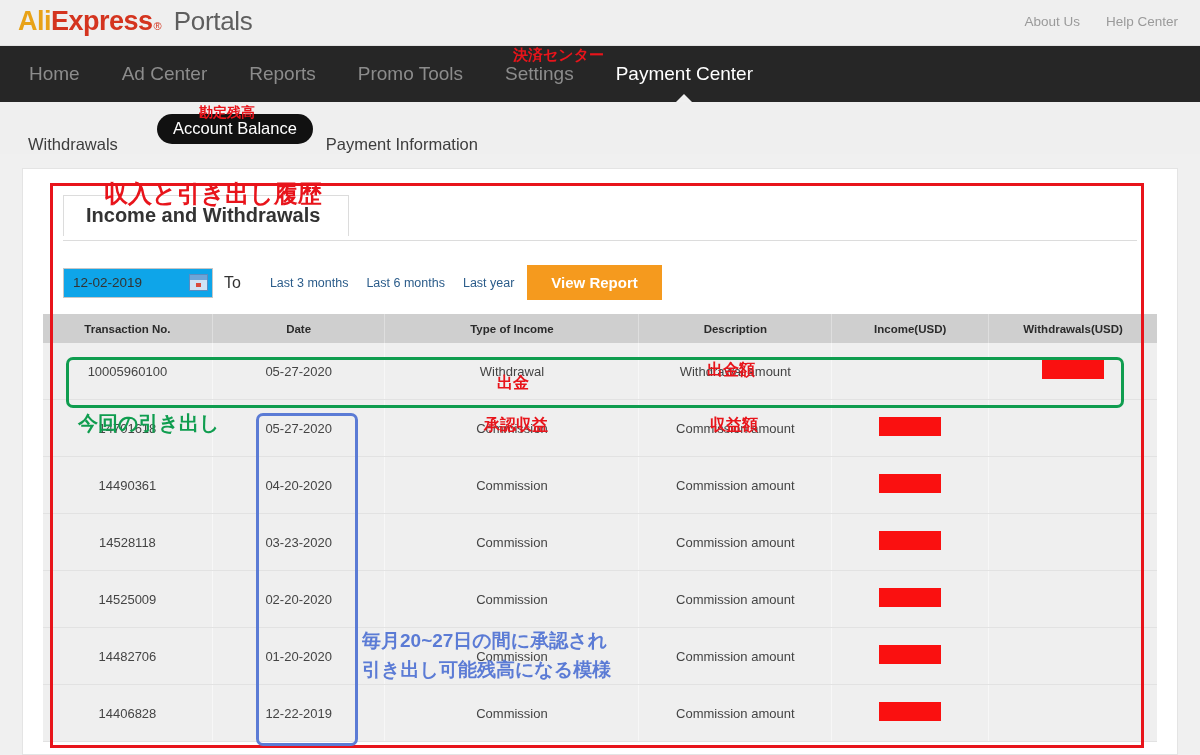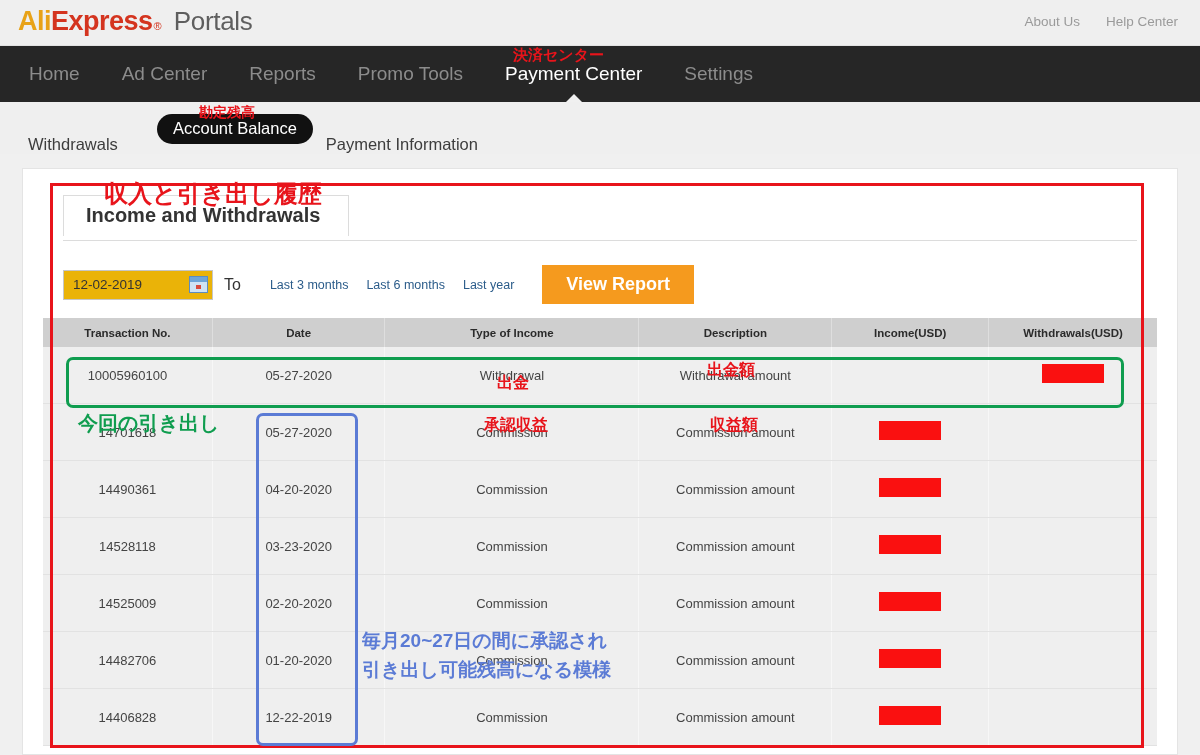--- a/index.html
+++ b/index.html
@@ -78,21 +78,21 @@
     z-index: 2;
   }
 
   
   .filterrow {
     display: flex; align-items: center;
     margin: 24px 0 0 20px;
   }
   .dateinput {
     width: 150px; height: 30px;
-    border: 1px solid #c6c6c6; background: #eab308;
+    border: 1px solid #c6c6c6; background: #0ea5e9;
     display: flex; align-items: center;
     padding: 0 4px 0 9px;
     font-size: 13.5px; color: #333;
   }
   .dateinput span.val { flex: 1; }
   .cal-icon {
     width: 19px; height: 17px; border: 1px solid #5b8cc0;
     background: #cfe3f5; position: relative; flex: none;
   }
   .cal-icon::before {
@@ -100,23 +100,23 @@
     background: #6ea5d8;
   }
   .cal-icon::after {
     content: ""; position: absolute; left: 6px; top: 8px;
     width: 5px; height: 4px; background: #d94b3d;
   }
   .to-label { font-size: 16px; color: #333; margin: 0 11px; font-weight: 500; }
   .quicklink { font-size: 12.5px; color: #2b5c8a; margin-left: 18px; cursor: pointer; }
   .quicklink:first-of-type { margin-left: 28px; }
   .viewreport {
-    margin-left: 28px;
+    margin-left: 13px;
     background: #f59a1e; color: #fff;
-    font-size: 18px; font-weight: bold;
+    font-size: 15px; font-weight: bold;
     padding: 9px 24px; border: none; cursor: pointer;
   }
 
   
   .tbl { width: 100%; border-collapse: collapse; margin-top: 14px; table-layout: fixed; }
   .tbl th {
     background: #cfcfcf; color: #2b2b2b;
     font-size: 11.5px; font-weight: bold;
     padding: 9px 4px 8px 4px;
     border-right: 1px solid #dedede;
@@ -190,22 +190,22 @@
     <a href="#">About Us</a>
     <a href="#">Help Center</a>
   </div>
 </div>
 
 <div class="mainnav">
   <div class="navitem">Home</div>
   <div class="navitem">Ad Center</div>
   <div class="navitem">Reports</div>
   <div class="navitem">Promo Tools</div>
+  <div class="navitem">Settings</div>
   <div class="navitem active">Payment Center</div>
-  <div class="navitem">Settings</div>
 </div>
 
 <div class="subnav">
   <div class="subitem">Withdrawals</div>
   <div class="subitem" style="visibility:hidden">Account Balance</div>
   <div class="subitem">Payment Information</div>
 </div>
 
 <div class="content-wrap">
   <div class="card">

